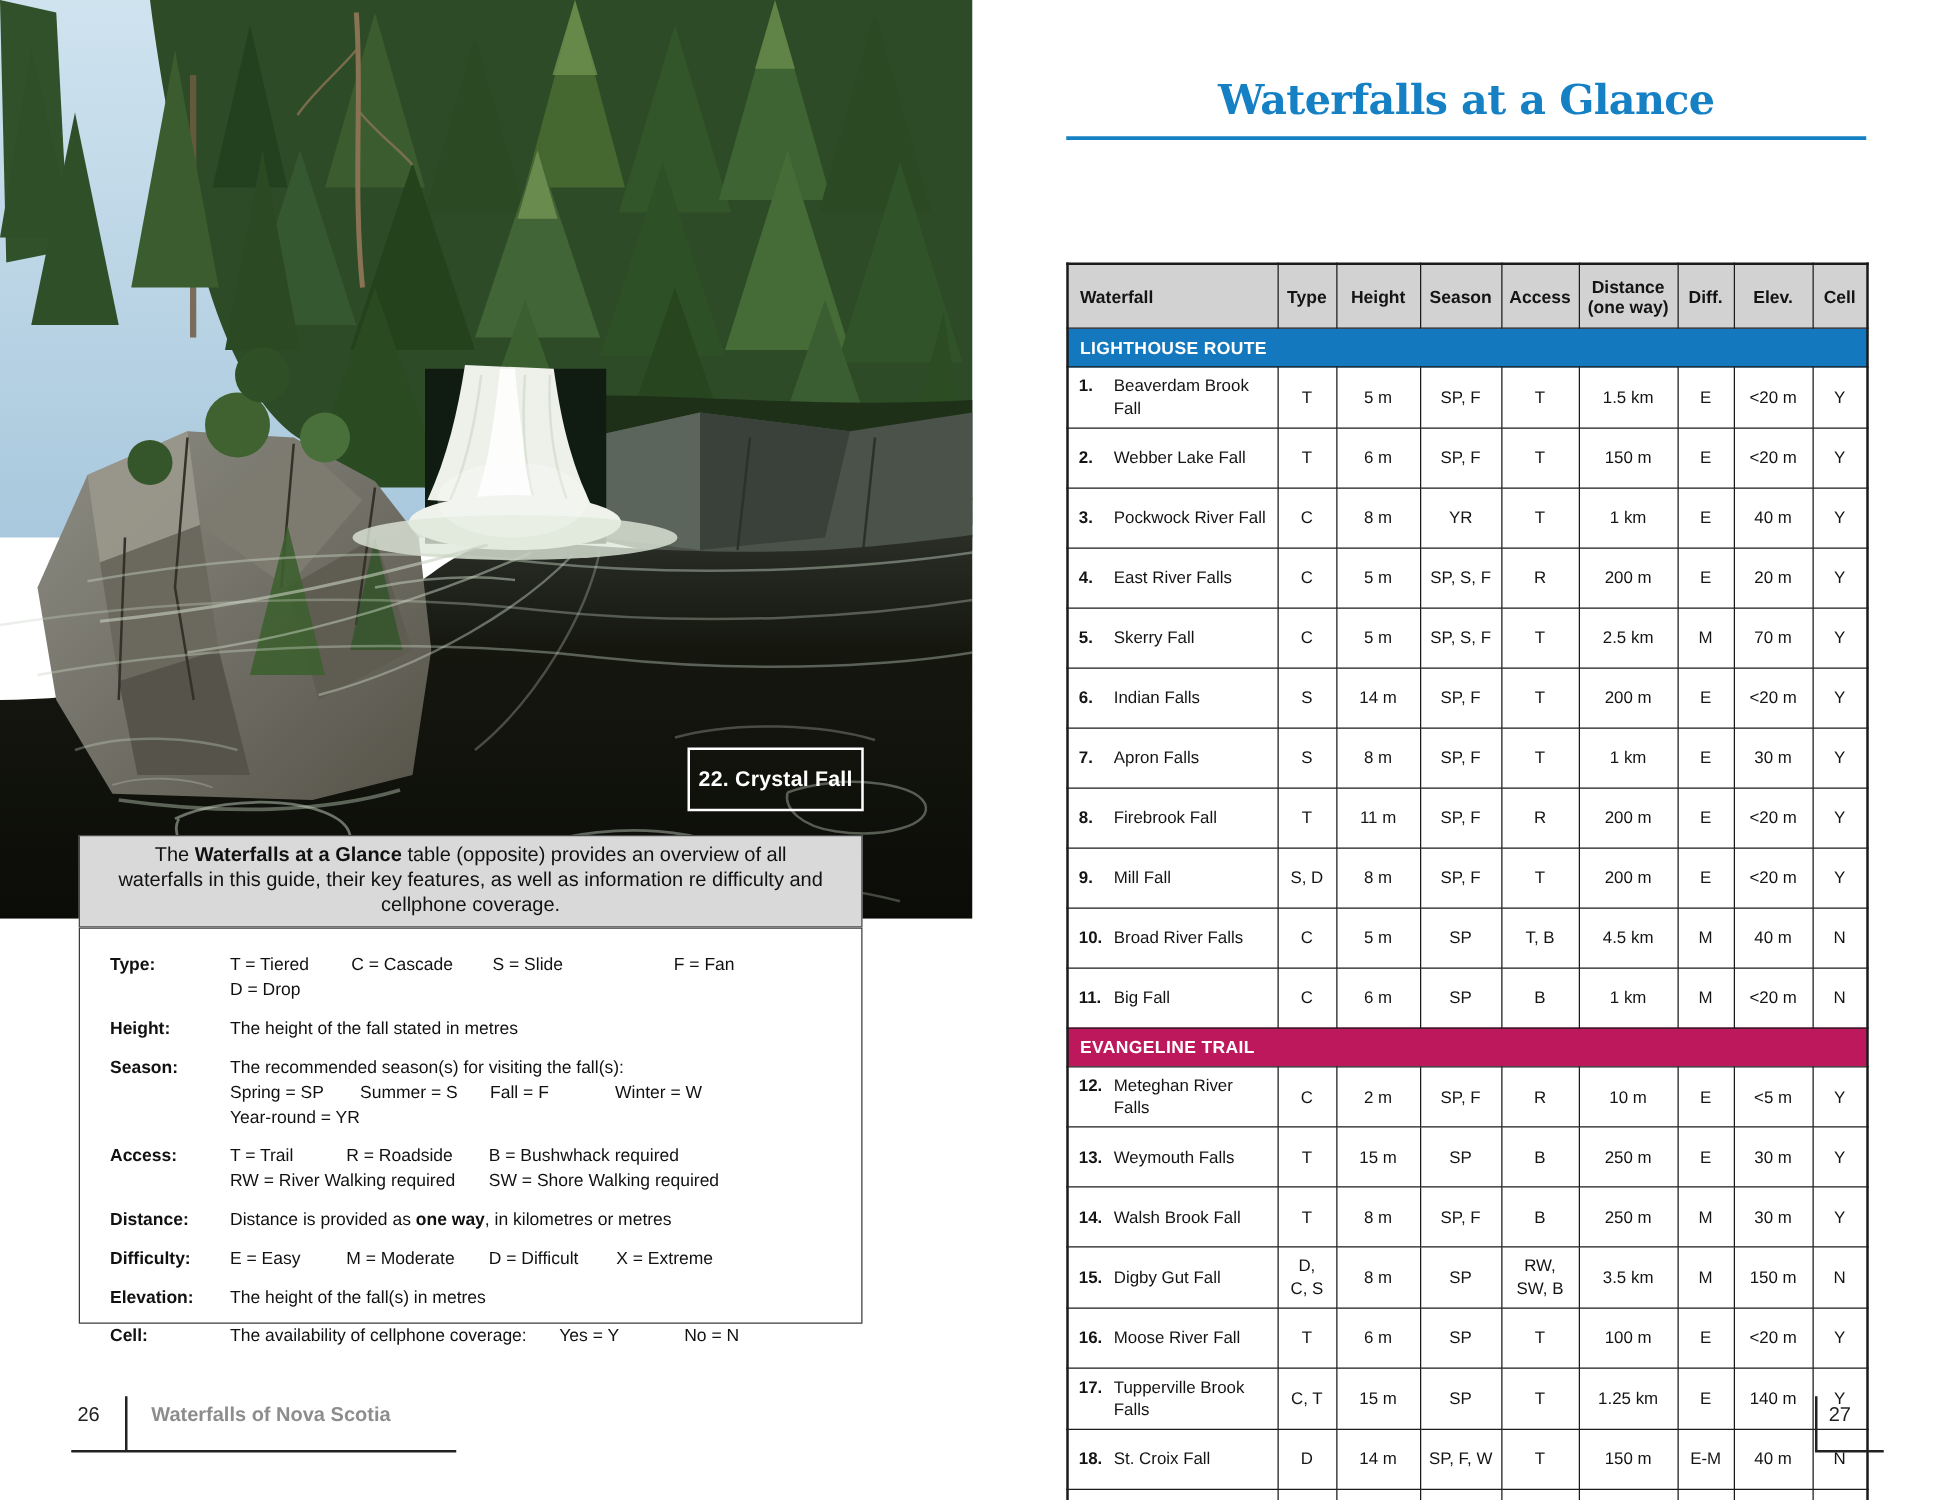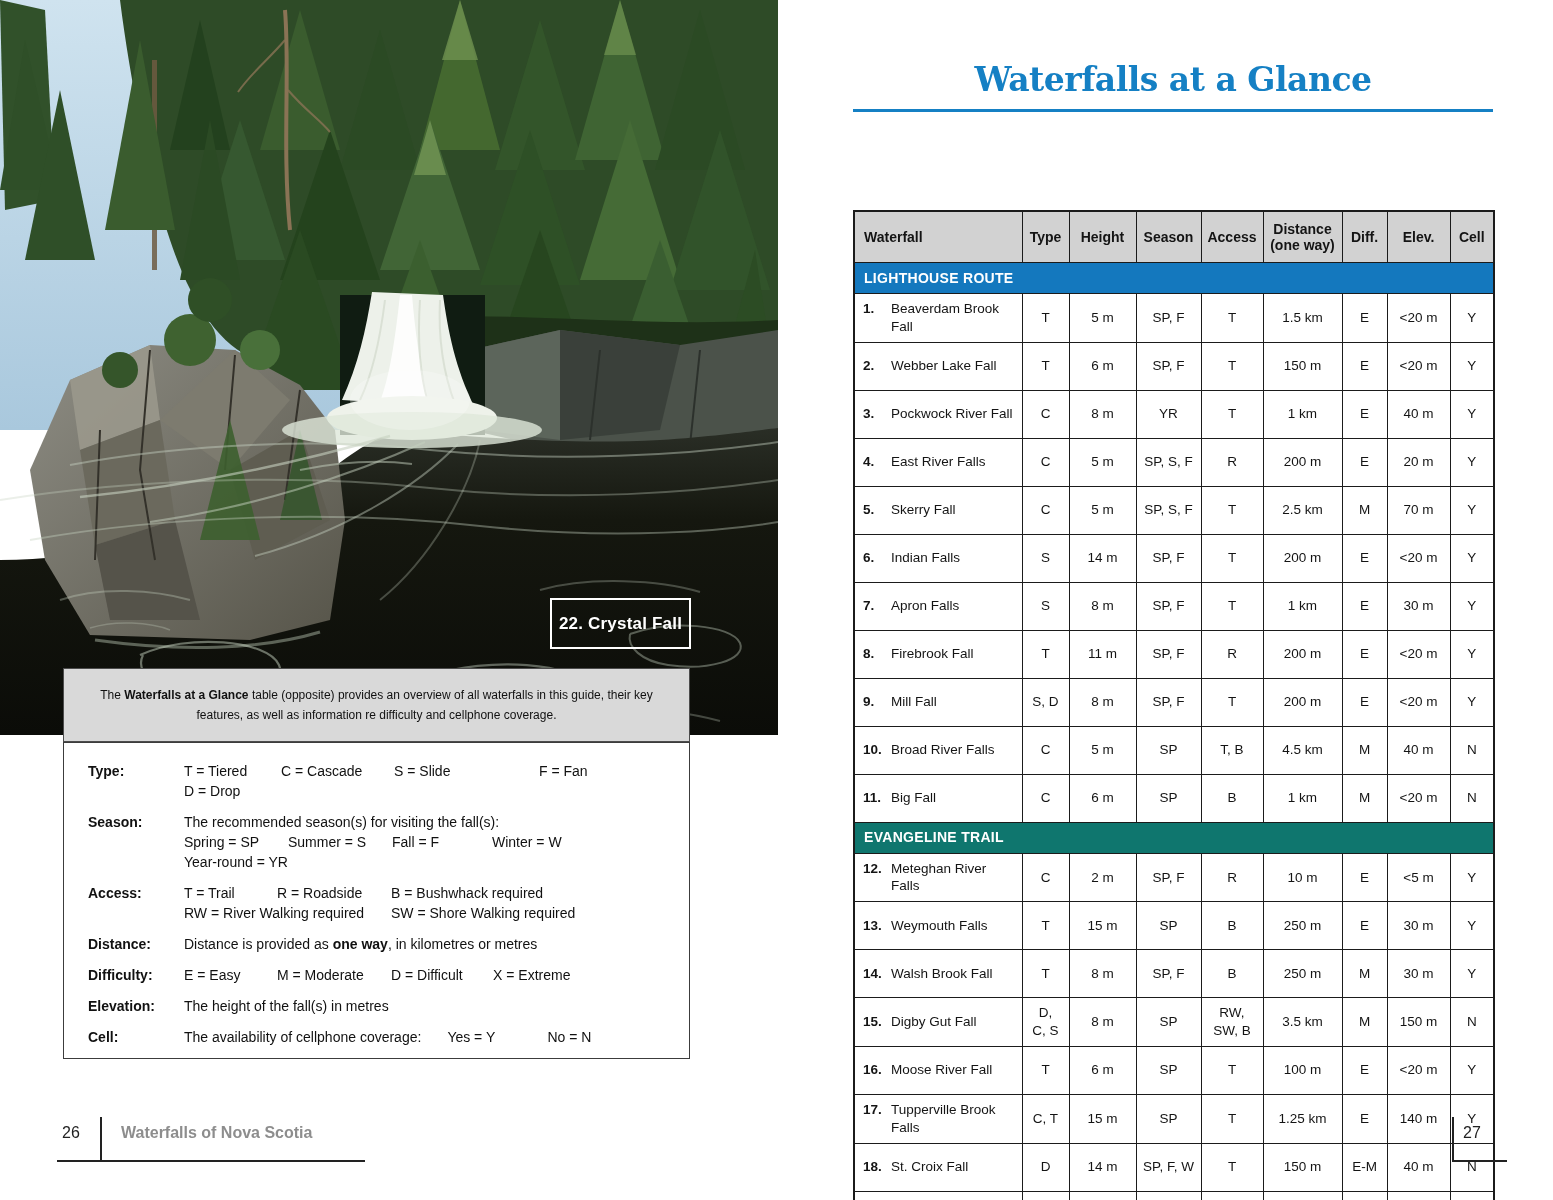--- a/index.html
+++ b/index.html
@@ -10,21 +10,21 @@
   
   #photo{left:0;top:0;width:778px;height:735px;}
   #photo svg{display:block;}
   #photo-caption{left:550px;top:567px;width:141px;height:51px;border:2px solid #ffffff;
     color:#ffffff;font-weight:bold;font-size:17px;display:flex;align-items:center;
     justify-content:center;box-sizing:border-box;letter-spacing:.2px;margin-top:31px;}
 
   
   #intro-box{left:63px;top:668px;width:627px;height:74px;background:#d9d9d9;
     border:1px solid #4c4c4c;box-sizing:border-box;display:flex;align-items:center;
-    justify-content:center;text-align:center;font-size:12px;line-height:20px;
+    justify-content:center;text-align:center;font-size:16px;line-height:20px;
     padding:0 26px;color:#111;}
 
   
   #legend-box{left:63px;top:742px;width:627px;height:317px;background:#ffffff;
     border:1px solid #3c3c3c;box-sizing:border-box;padding:18px 10px 0 24px;
     font-size:14px;color:#111;}
   .leg-row{display:flex;margin-bottom:11px;}
   .leg-label{width:96px;font-weight:bold;flex:none;line-height:20px;}
   .leg-content{flex:1;}
   .leg-line{line-height:20px;}
@@ -203,20 +203,26 @@
 
   <div class="abs" id="legend-box">
     <div id="legend-rows">
         <div class="leg-row">
           <div class="leg-label">Type:</div>
           <div class="leg-content">
             <div class="leg-line line-type-0"><span class="leg-item">T = Tiered</span><span class="leg-item">C = Cascade</span><span class="leg-item">S = Slide</span><span class="leg-item">F = Fan</span><span class="leg-item">D = Drop</span></div>
           </div>
         </div>
         <div class="leg-row">
+          <div class="leg-label">Height:</div>
+          <div class="leg-content">
+            <div class="leg-line line-height-0"><span class="leg-item">The height of the fall stated in metres</span></div>
+          </div>
+        </div>
+        <div class="leg-row">
           <div class="leg-label">Season:</div>
           <div class="leg-content">
             <div class="leg-line line-season-0"><span class="leg-item">The recommended season(s) for visiting the fall(s):</span></div>
             <div class="leg-line line-season-1"><span class="leg-item">Spring = SP</span><span class="leg-item">Summer = S</span><span class="leg-item">Fall = F</span><span class="leg-item">Winter = W</span><span class="leg-item">Year-round = YR</span></div>
           </div>
         </div>
         <div class="leg-row">
           <div class="leg-label">Access:</div>
           <div class="leg-content">
             <div class="leg-line line-access-0"><span class="leg-item">T = Trail</span><span class="leg-item">R = Roadside</span><span class="leg-item">B = Bushwhack required</span></div>
@@ -404,21 +410,21 @@
             <td>C</td>
             <td>6 m</td>
             <td>SP</td>
             <td>B</td>
             <td>1 km</td>
             <td>M</td>
             <td>&lt;20 m</td>
             <td>N</td>
           </tr>
           <tr class="section-row">
-            <td class="section-cell" colspan="9" style="background: #0f766e;">EVANGELINE TRAIL</td>
+            <td class="section-cell" colspan="9" style="background: #be185d;">EVANGELINE TRAIL</td>
           </tr>
           <tr class="data-row">
             <td class="name-cell"><span class="num">12.</span><span class="wname">Meteghan River Falls</span></td>
             <td>C</td>
             <td>2 m</td>
             <td>SP, F</td>
             <td>R</td>
             <td>10 m</td>
             <td>E</td>
             <td>&lt;5 m</td>

